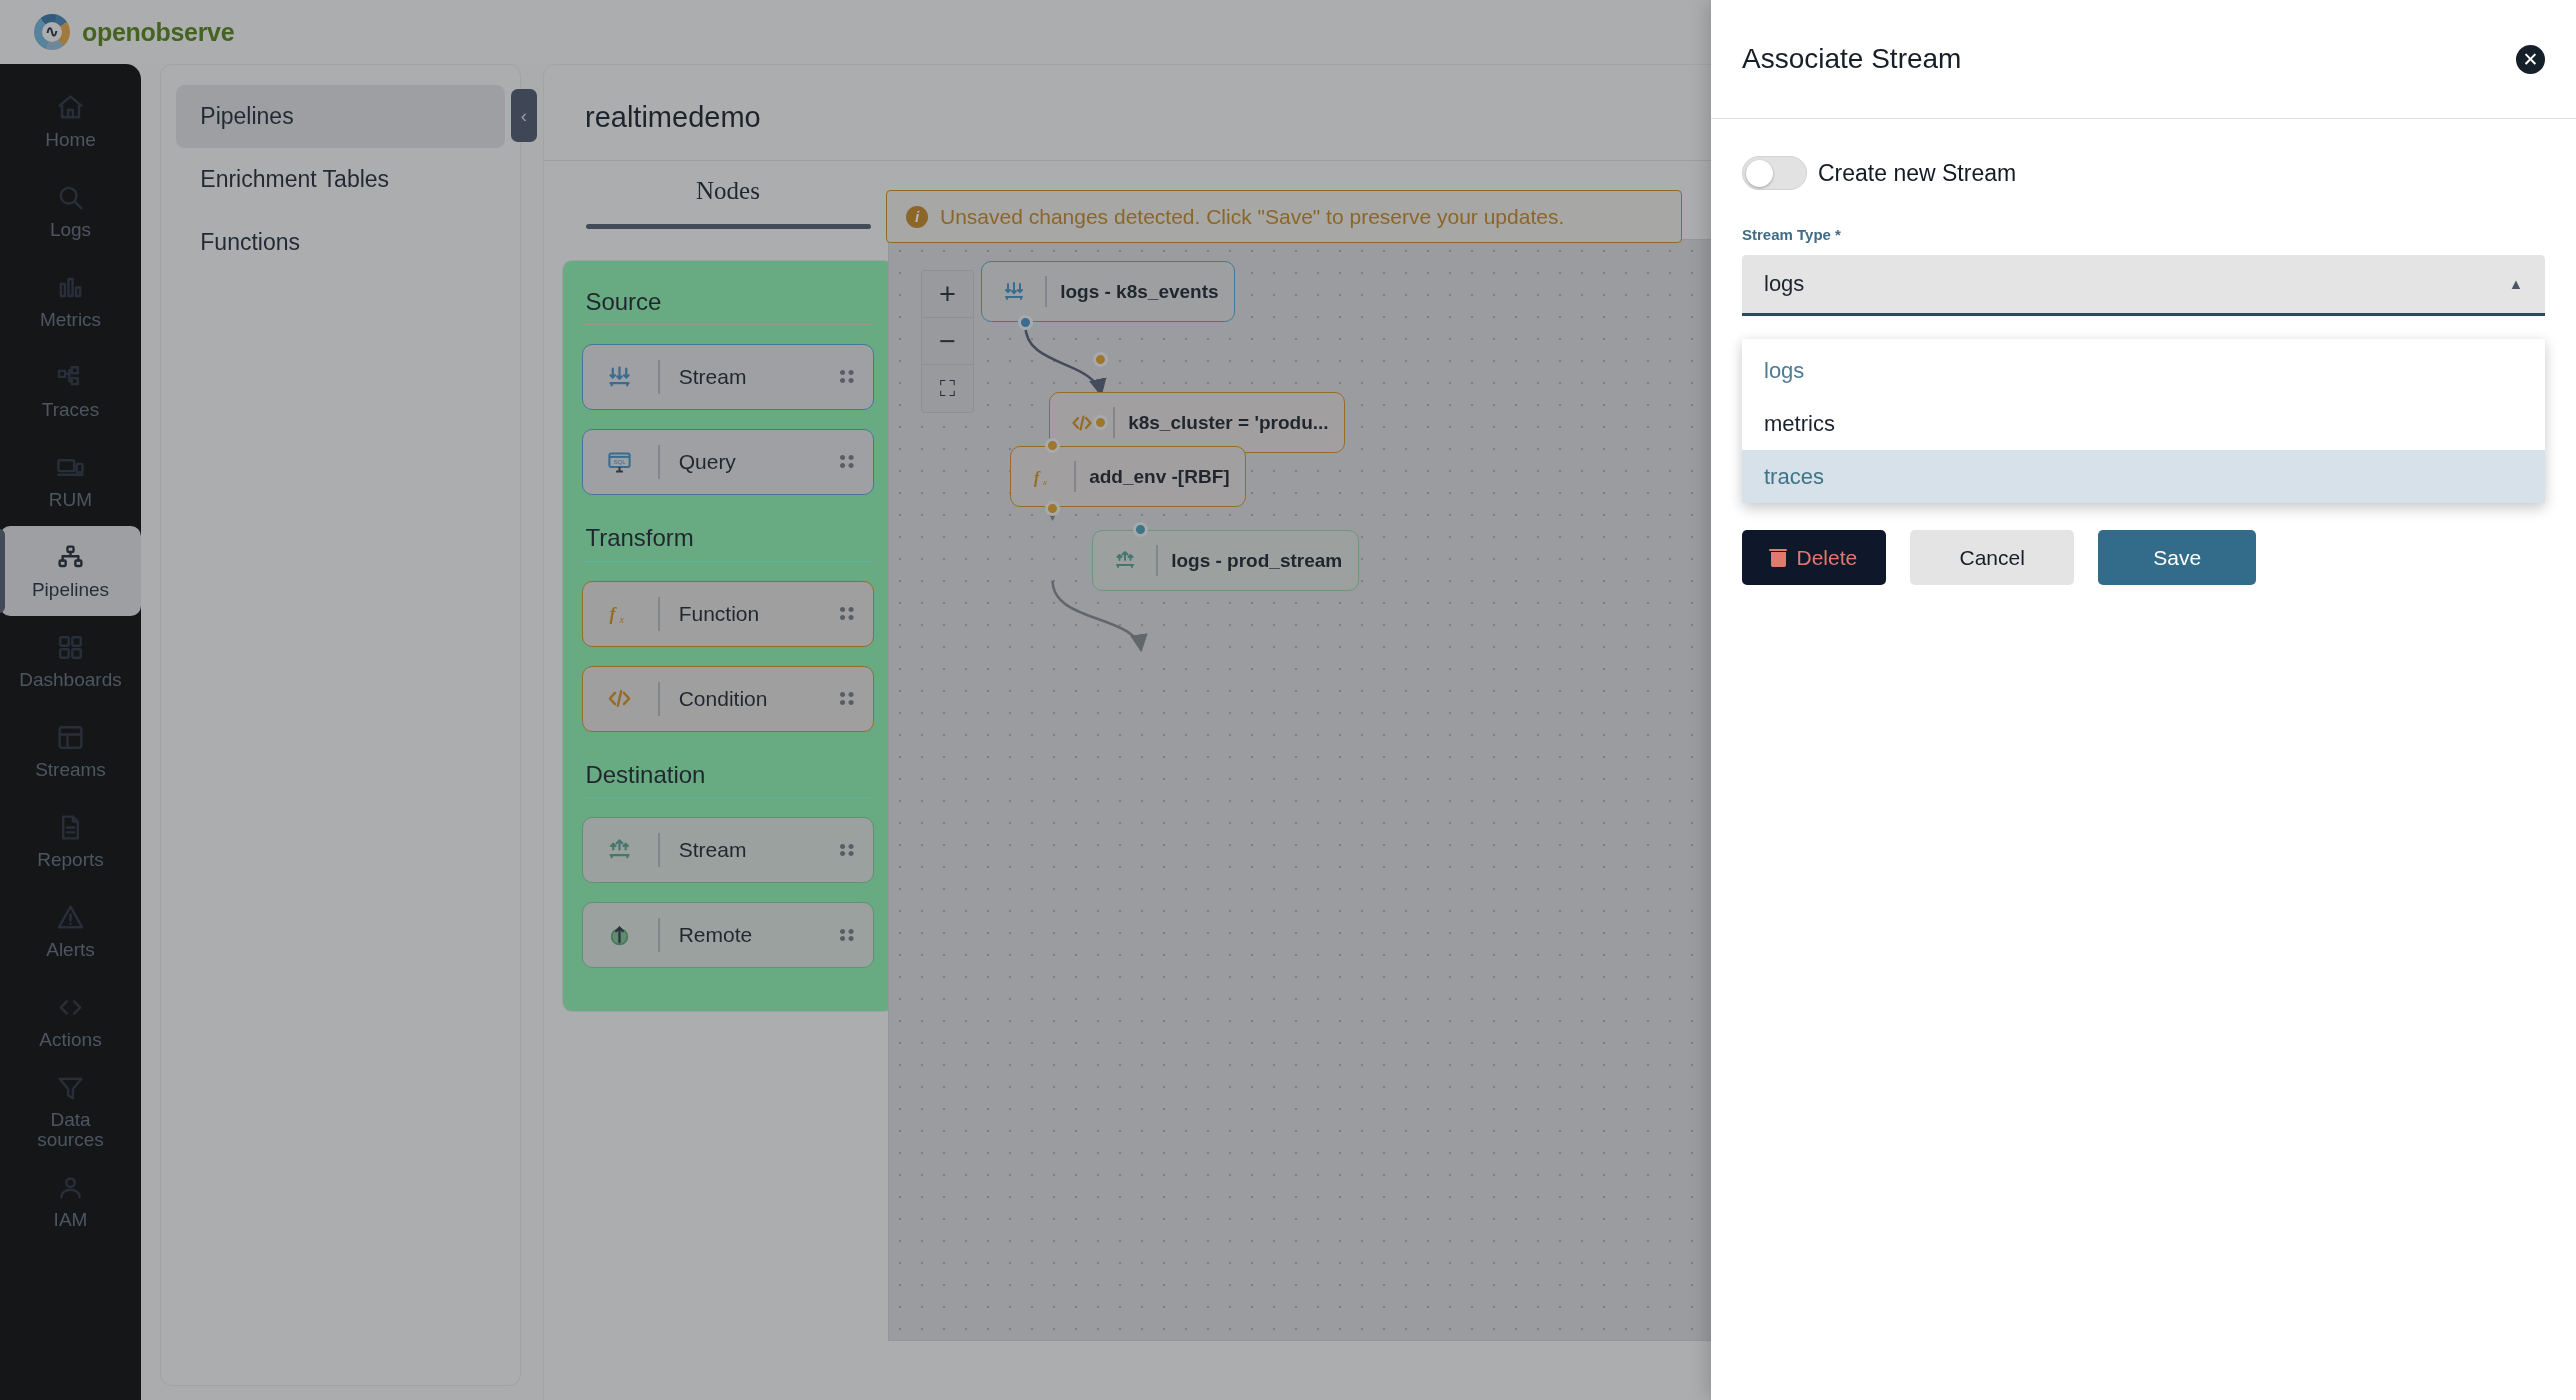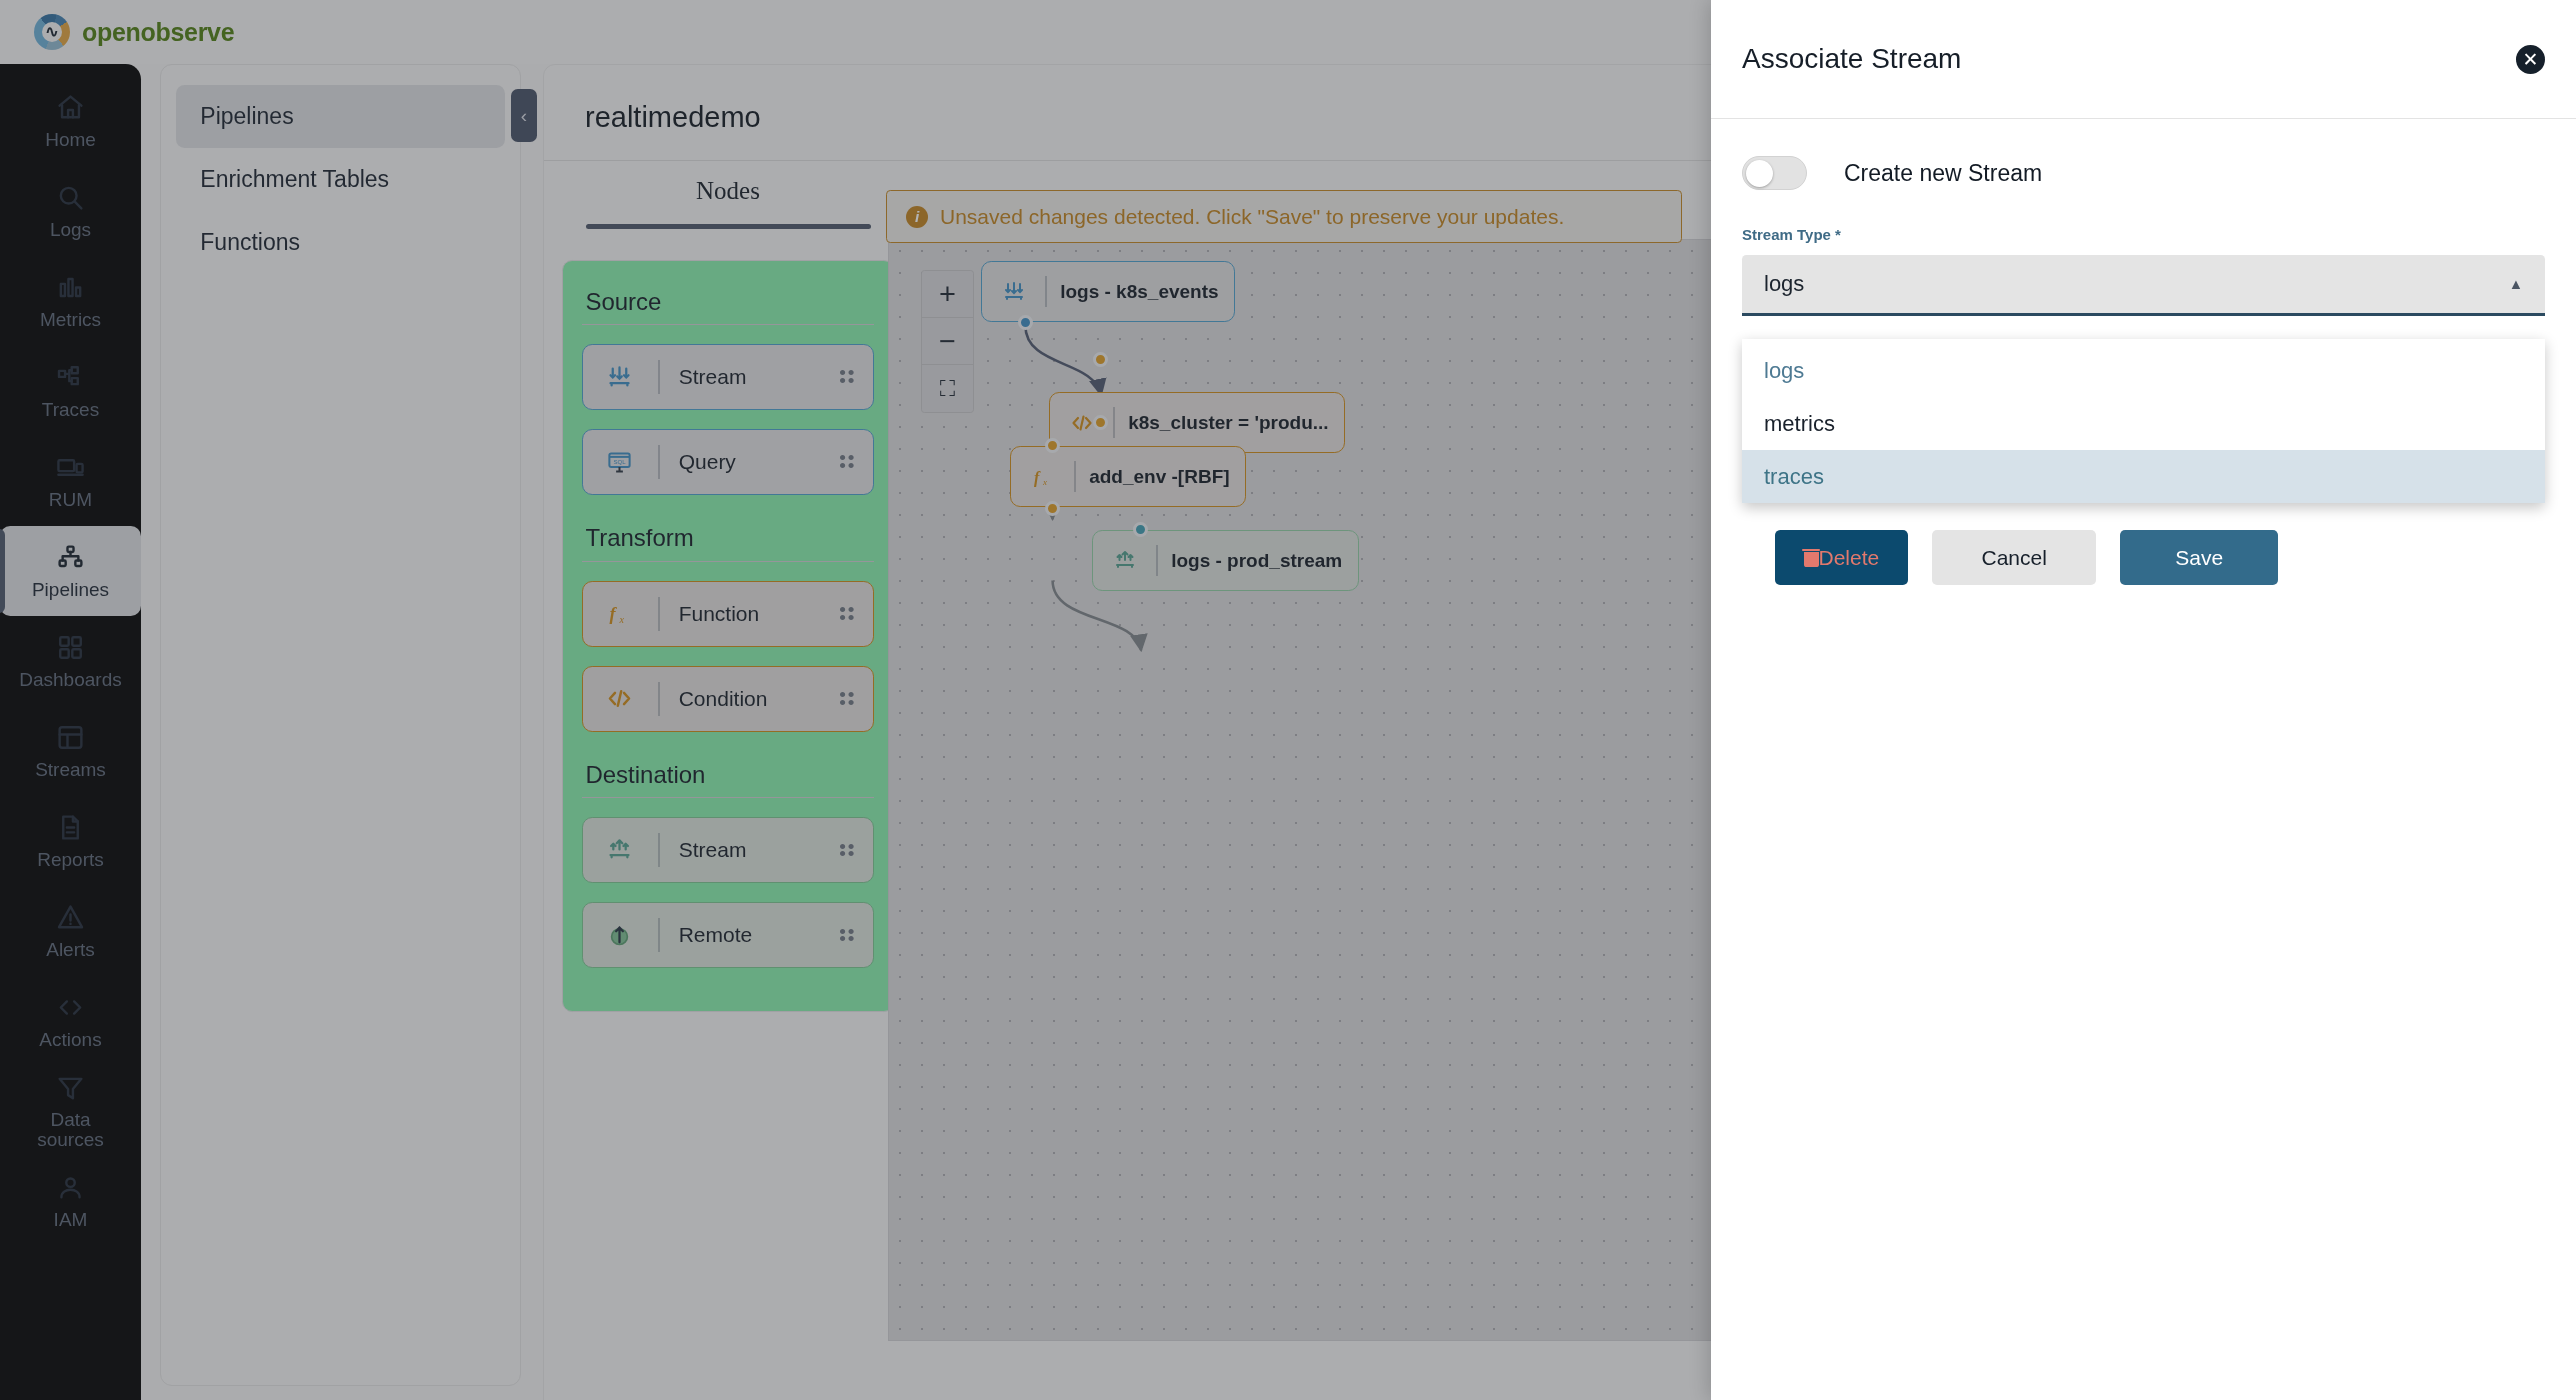--- a/index.html
+++ b/index.html
@@ -203,21 +203,21 @@
     padding: 0 31px 0 31px; border-bottom: 0.9px solid #e3e3e3;
   }
   .drawer-title { font-size: 28px; color: #161e28; }
   .drawer-close {
     width: 29px; height: 29px; border-radius: 50%; background: #16202b;
     color: #fff; display: flex; align-items: center; justify-content: center;
     font-size: 19px; cursor: pointer; line-height: 1;
   }
   .drawer-body { padding: 37px 31px 0 31px; position: relative; }
 
-  .toggle-row { display: flex; align-items: center; gap: 37px; text-align: right; }
+  .toggle-row { display: flex; align-items: center; gap: 11px; text-align: right; }
   .toggle {
     width: 65px; height: 34px; border-radius: 17px;
     background: #e2e2e2; position: relative; cursor: pointer;
     border: 0.9px solid #d2d2d2;
   }
   .toggle .knob {
     position: absolute; left: 2.6px; top: 2.6px; width: 27px; height: 27px;
     border-radius: 50%; background: #ffffff; box-shadow: 0 0.9px 2.6px rgba(0,0,0,.3);
   }
   .toggle-label { font-size: 23px; color: #131b25; }
@@ -247,21 +247,21 @@
   .dd-opt.plain { color: #1a222c; }
   .dd-opt.sel { background: #d6e1e9; color: #3e7487; }
 
   .btnrow {
     position: absolute; left: 31px; top: 411px; display: flex; gap: 24px; align-items: center;
   }
   .btn {
     height: 55px; border-radius: 5.1px; display: flex; align-items: center; justify-content: center;
     font-size: 21px; padding: 0 29px; cursor: pointer;
   }
-  .btn-delete { background: #0c4a6e; color: #e2796d; gap: 0; margin-left: 33px; }
+  .btn-delete { background: #0f172a; color: #e2796d; gap: 11px; }
   .btn-cancel { background: #e4e4e4; color: #17202b; min-width: 164px; }
   .btn-save   { background: #336b8b; color: #ffffff; min-width: 158px; }
   .trash {
     width: 14.5px; height: 18px; position: relative; display: inline-block;
   }
   .trash::before {
     content: ""; position: absolute; left: 0; right: 0; top: 3.4px; bottom: 0;
     background: #e2796d; border-radius: 0 0 2.6px 2.6px;
   }
   .trash::after {

